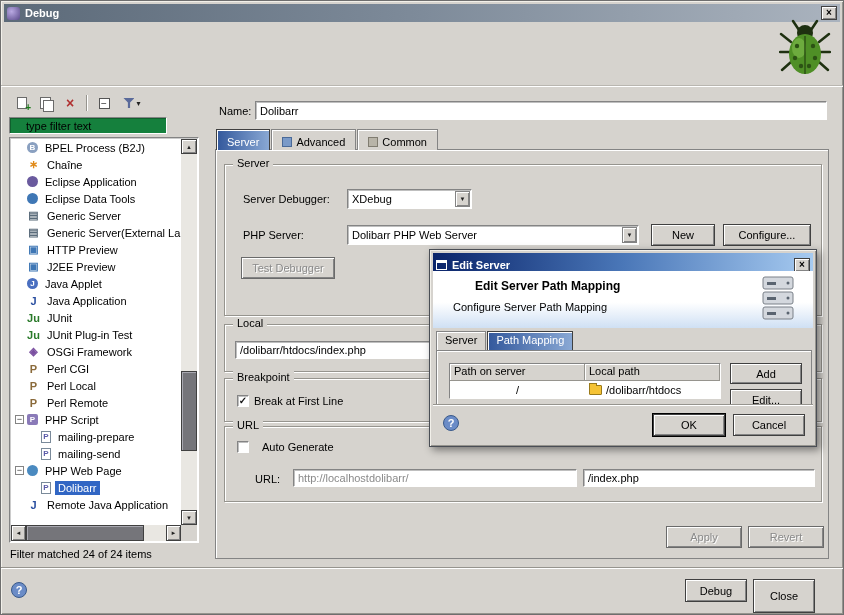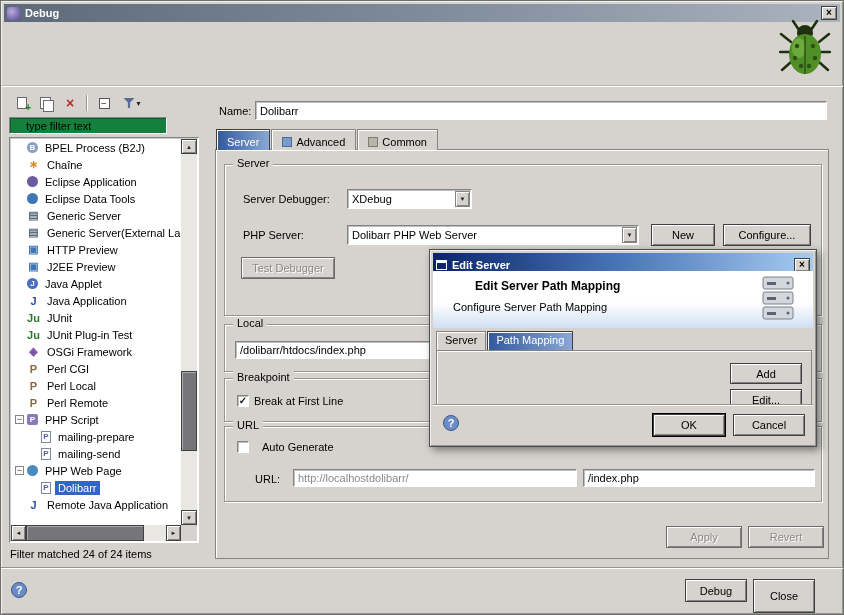--- a/index.html
+++ b/index.html
@@ -432,20 +432,35 @@
             <circle cx="31" cy="23" r="1.5"></circle>
             <circle cx="31" cy="38" r="1.5"></circle>
         </g>
       </svg>
     </div>
     <div class="mtabs">
       <div class="mtab"><span>Server</span></div>
       <div class="mtab sel"><span>Path Mapping</span></div>
     </div>
     <div class="mbody">
+      <div class="ptable">
+        <div class="thead">
+          <div class="th">Path on server</div>
+          <div class="th">Local path</div>
+        </div>
+        <div id="map-rows">
+            <div class="trow">
+              <div class="td c">/</div>
+              <div class="td">
+                <span class="folder"></span>
+                <span>/dolibarr/htdocs</span>
+              </div>
+            </div>
+          </div>
+      </div>
       <button class="btn" style="left:293px;top:12px;width:72px;height:21px;">Add</button>
       <button class="btn" style="left:293px;top:38px;width:72px;height:21px;">Edit...</button>
     </div>
     <div class="mfooter">
       <span class="help" style="position:absolute;left:10px;top:10px;">?</span>
       <button class="btn default" style="left:auto;right:88px;top:9px;width:72px;height:22px;">OK</button>
       <button class="btn" style="left:auto;right:8px;top:9px;width:72px;height:22px;">Cancel</button>
     </div>
   </div>
 

